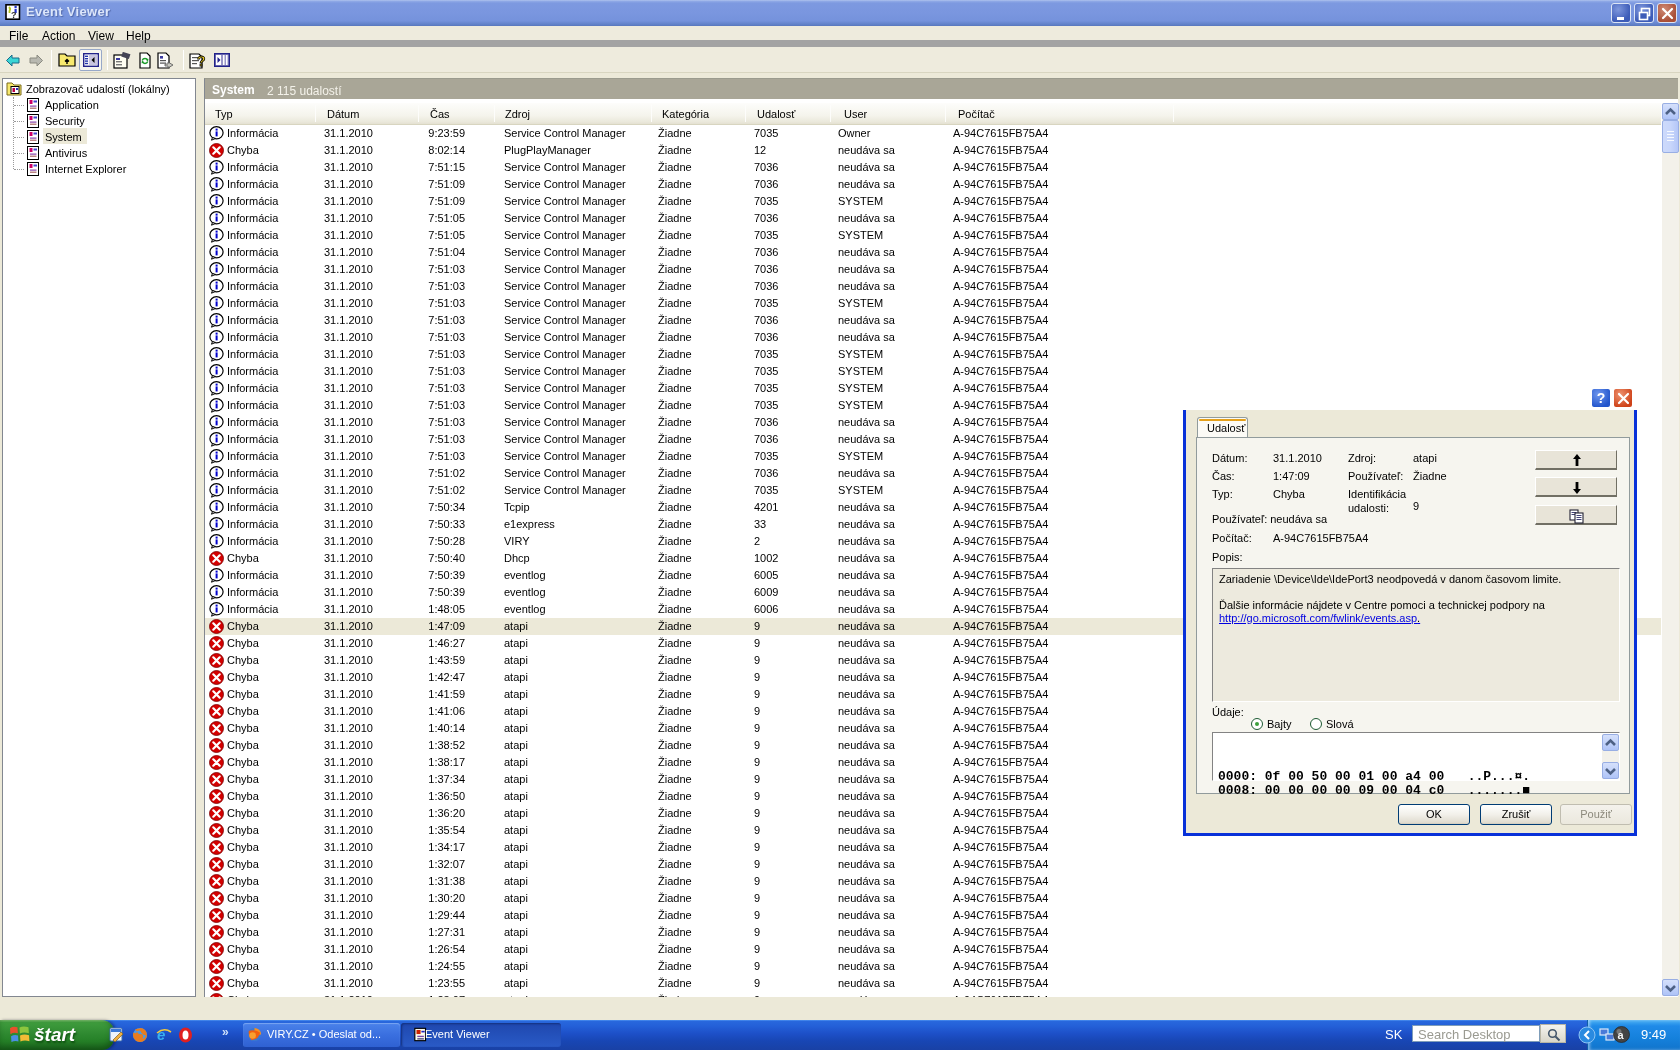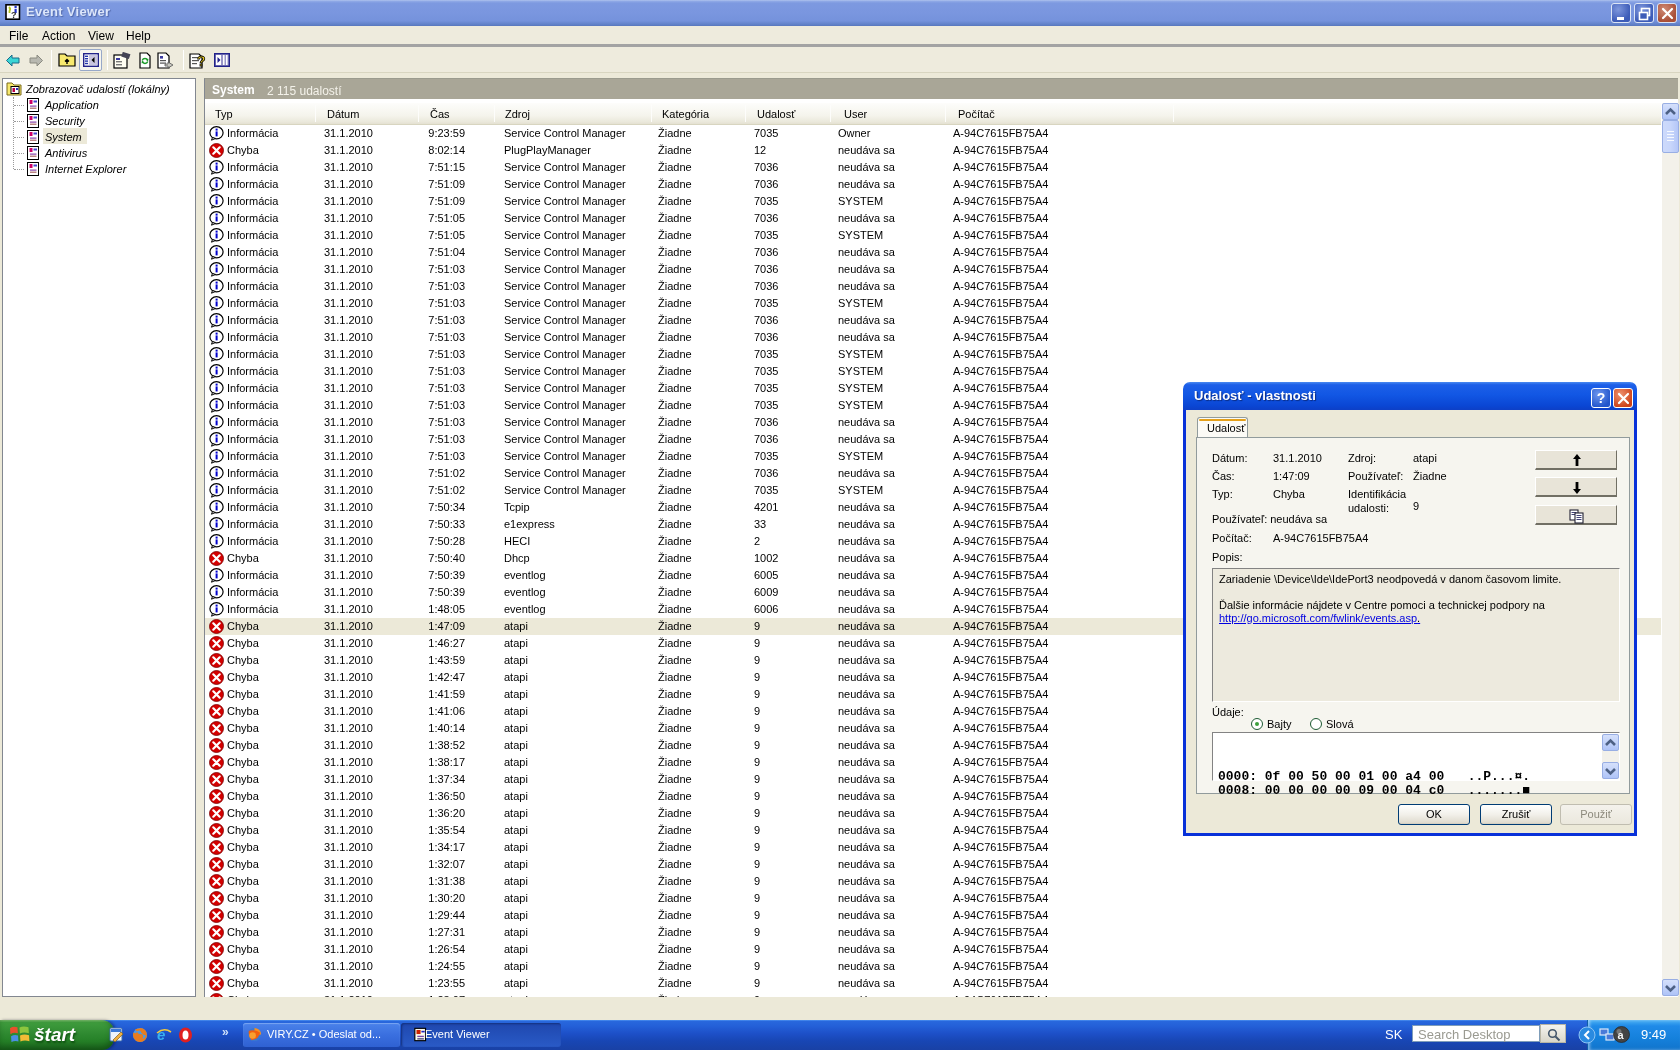--- a/index.html
+++ b/index.html
@@ -11,30 +11,30 @@
  background:linear-gradient(180deg,#b0c4ee 0%,#8fa9e6 5%,#7d99e0 12%,#7a96df 50%,#7592dc 80%,#6181c8 94%,#5876bc 100%);}
 #titlebar .ticn{position:absolute;left:5px;top:4px;}
 #titlebar .ttext{position:absolute;left:26px;top:4px;color:#dce6fa;font-size:13px;font-weight:bold;letter-spacing:0.3px;text-shadow:1px 1px 1px rgba(40,60,120,.5);}
 .wbtn{position:absolute;top:3px;width:20px;height:20px;border-radius:3px;border:1px solid #dce5f5;}
 #btnmin{left:1611px;background:radial-gradient(circle at 35% 30%,#7e97dd,#3d5cb8 70%);}
 #btnmax{left:1634px;background:radial-gradient(circle at 35% 30%,#7e97dd,#3d5cb8 70%);}
 #btnclose{left:1657px;background:radial-gradient(circle at 35% 30%,#d08b75,#a94f37 70%);}
 .wbtn svg{position:absolute;left:0;top:0;}
 
 
-#menubar{position:absolute;left:0;top:26px;width:1680px;height:21px;background:#eeebdd;border-bottom:3px solid #a3a3a3;}
+#menubar{position:absolute;left:0;top:26px;width:1680px;height:21px;background:#eeebdd;border-bottom:7px solid #a3a3a3;}
 #menubar span{position:absolute;top:3px;font-size:12px;color:#000;}
 #toolbar{position:absolute;left:0;top:47px;width:1680px;height:26px;background:#eeebdd;border-bottom:1px solid #d8d5c0;}
 .tsep{position:absolute;top:3px;width:1px;height:20px;background:#c9c6b2;border-right:1px solid #fff;}
 #toolbar svg{position:absolute;}
 .tbtn{position:absolute;left:79px;top:2px;width:23px;height:22px;background:#f6f5ef;border:1px solid #97a8c8;border-radius:2px;}
 
 
 #treepane{position:absolute;left:2px;top:78px;width:194px;height:919px;background:#fff;border:1px solid #828790;font-size:11px;}
-.titem{position:absolute;white-space:nowrap;color:#000;font-style:italic;}
+.titem{position:absolute;white-space:nowrap;color:#000;}
 .thl{position:absolute;left:40px;top:49px;width:44px;height:16px;background:#ece9d8;}
 #rpanel{position:absolute;left:204px;top:78px;width:1474px;height:919px;background:#fff;border-top:1px solid #9b9b8d;border-left:1px solid #828790;}
 #graybar{position:absolute;left:0;top:0;width:1473px;height:22px;background:#a9a697;border-bottom:2px solid #fff;}
 #graybar b{position:absolute;left:7px;top:4px;color:#fff;font-size:12px;}
 #graybar span{position:absolute;left:62px;top:5px;color:#f4f2ea;font-size:12px;}
 #lvheader{position:absolute;left:0;top:24px;width:1456px;height:22px;
  background:linear-gradient(180deg,#fdfdfb 0%,#f5f4ec 60%,#ebe9dc 88%,#e4e1d2 100%);border-bottom:1px solid #d8d5c0;font-size:11px;}
 #lvheader span{position:absolute;top:5px;color:#000;}
 .hsep{position:absolute;top:2px;width:1px;height:17px;background:#d8d5c4;border-right:1px solid #fdfdfb;}
 #lvbody{position:absolute;left:0;top:24px;width:1473px;height:894px;overflow:hidden;}
@@ -677,21 +677,21 @@
 <div class="row" style="top:430px">
         <svg class="ticon" width="15" height="15" viewBox="0 0 15 15">
           <ellipse cx="7.5" cy="6.8" rx="6.6" ry="6.1" fill="#fff" stroke="#000" stroke-width="1.2"></ellipse>
           <path d="M3.5 11.5 L2.5 14.2 L6.5 12.4 Z" fill="#fff" stroke="#000" stroke-width="1"></path>
           <rect x="6.6" y="2.6" width="2" height="2" fill="#0000cc"></rect>
           <rect x="6.6" y="5.4" width="2" height="5" fill="#0000cc"></rect>
         </svg>
         <span class="c1">Informácia</span>
         <span class="c2">31.1.2010</span>
         <span class="c3">7:50:28</span>
-        <span class="c4">HECI</span>
+        <span class="c4">VIRY</span>
         <span class="c5">Žiadne</span>
         <span class="c6">2</span>
         <span class="c7">neudáva sa</span>
         <span class="c8">A-94C7615FB75A4</span>
       </div>
 <div class="row" style="top:447px">
         <svg class="ticon" width="15" height="15" viewBox="0 0 15 15">
           <circle cx="7.5" cy="7.5" r="7" fill="#d40000" stroke="#7a0000" stroke-width="0.8"></circle>
           <path d="M4.3 4.3 L10.7 10.7 M10.7 4.3 L4.3 10.7" stroke="#fff" stroke-width="2.2" stroke-linecap="round"></path>
         </svg>
@@ -1084,23 +1084,20 @@
 <div class="sthumb"></div>
 <div class="sbtn" style="top:876px">
         <svg class="sarrow" width="15" height="15" viewBox="0 0 15 15">
           <path d="M3 6 L7.5 10.5 L12 6" stroke="#4d6185" stroke-width="2.6" fill="none"></path>
         </svg>
       </div>
 </div>
 </div>
 <div id="bottomstrip"></div>
 <div id="dialog">
-<div id="dtitle">
-      <span>Udalosť - vlastnosti</span>
-    </div>
 <div class="dhbtn" id="dhelp">
       <div>?</div>
     </div>
 <div class="dhbtn" id="dclose"><svg width="20" height="20">
         <path d="M5 5 L14 14 M14 5 L5 14" stroke="#fff" stroke-width="2.2" stroke-linecap="round"></path>
       </svg></div>
 <div id="dbody">
       <div id="tab">
         <i></i>
         <span>Udalosť</span>

